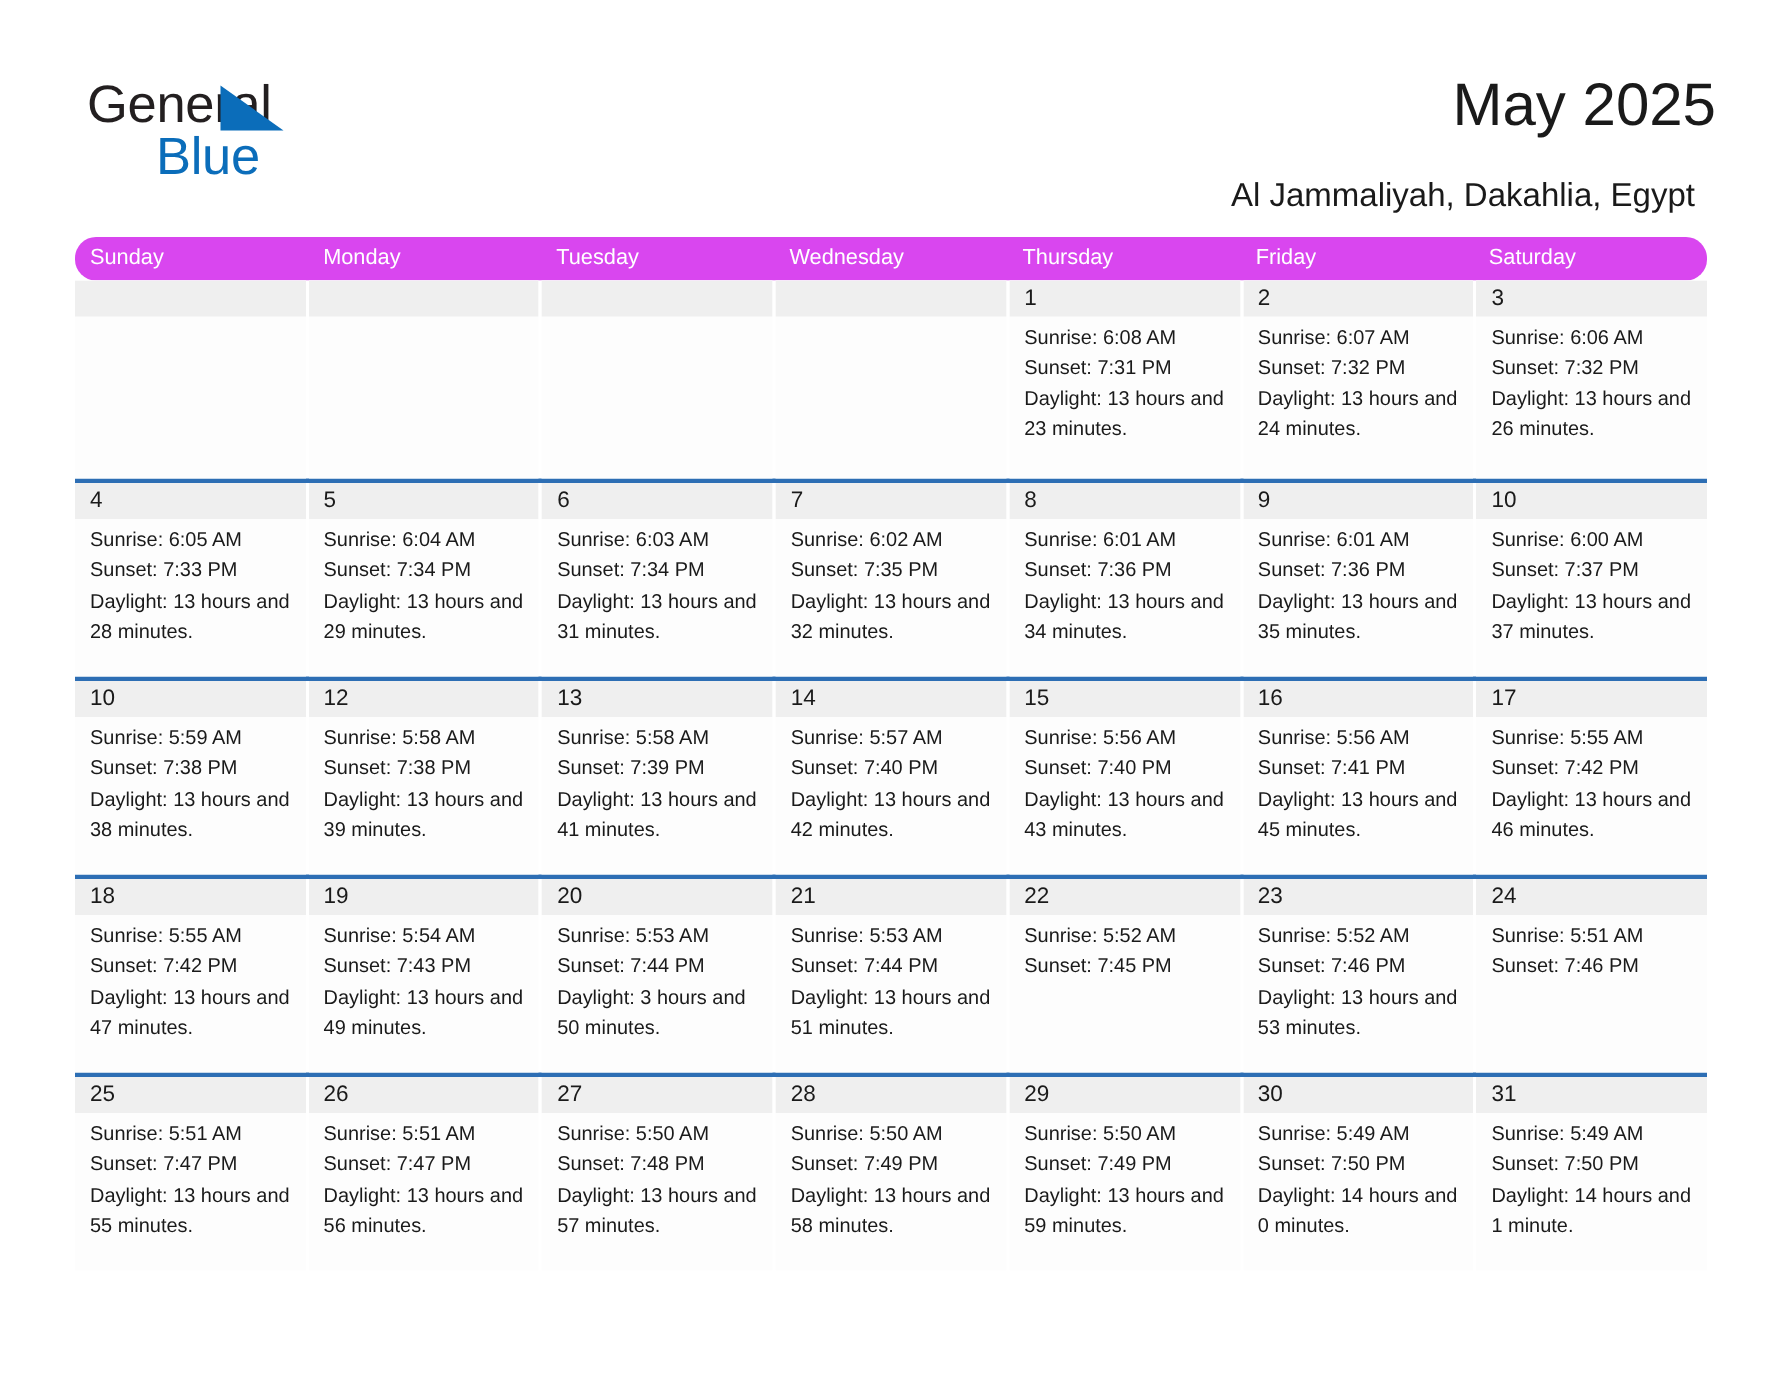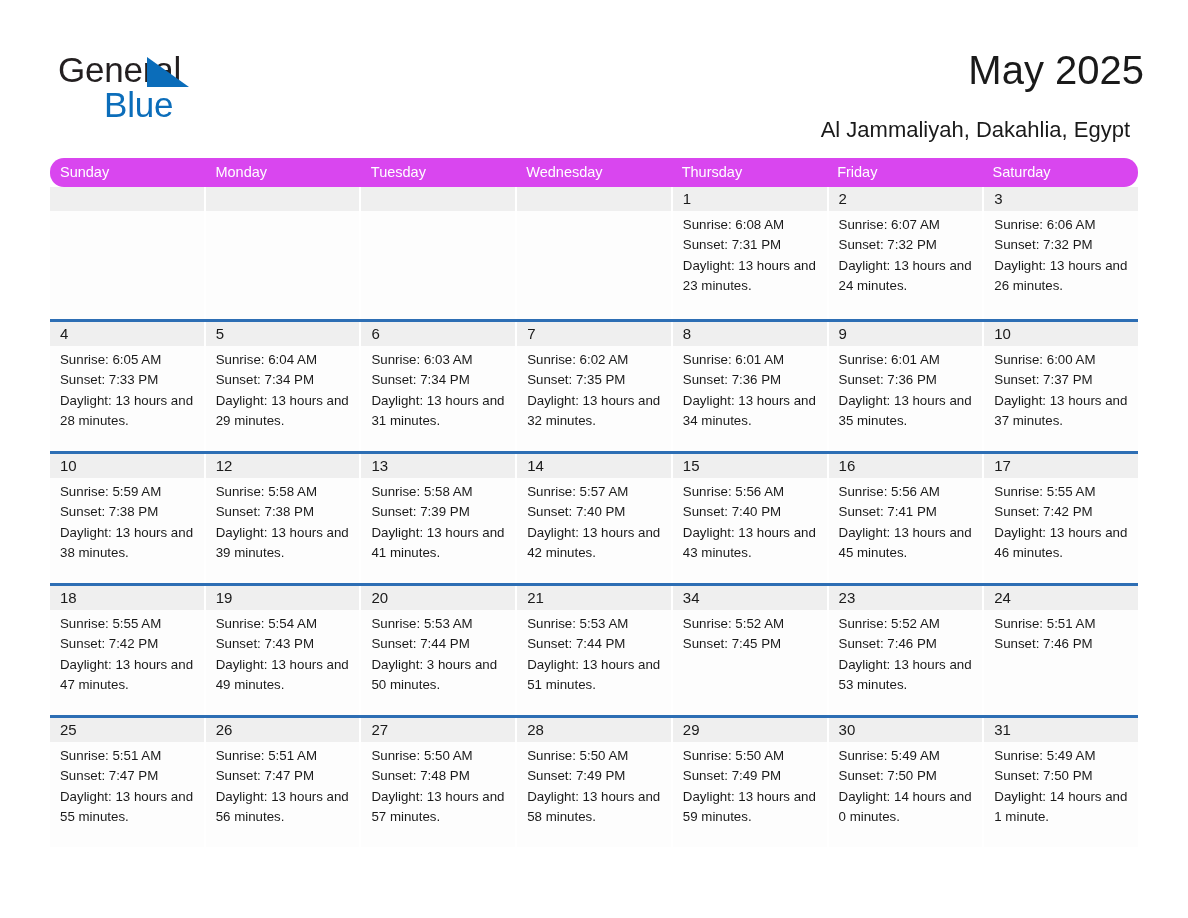--- a/index.html
+++ b/index.html
@@ -360,21 +360,21 @@
           </div>
           <div class="cell">
             <span class="daynum">21</span>
             <div class="info">
               <div class="info-line">Sunrise: 5:53 AM</div>
               <div class="info-line">Sunset: 7:44 PM</div>
               <div class="info-wrap">Daylight: 13 hours and 51 minutes.</div>
             </div>
           </div>
           <div class="cell">
-            <span class="daynum">34</span>
+            <span class="daynum">22</span>
             <div class="info">
               <div class="info-line">Sunrise: 5:52 AM</div>
               <div class="info-line">Sunset: 7:45 PM</div>
             </div>
           </div>
           <div class="cell">
             <span class="daynum">23</span>
             <div class="info">
               <div class="info-line">Sunrise: 5:52 AM</div>
               <div class="info-line">Sunset: 7:46 PM</div>

